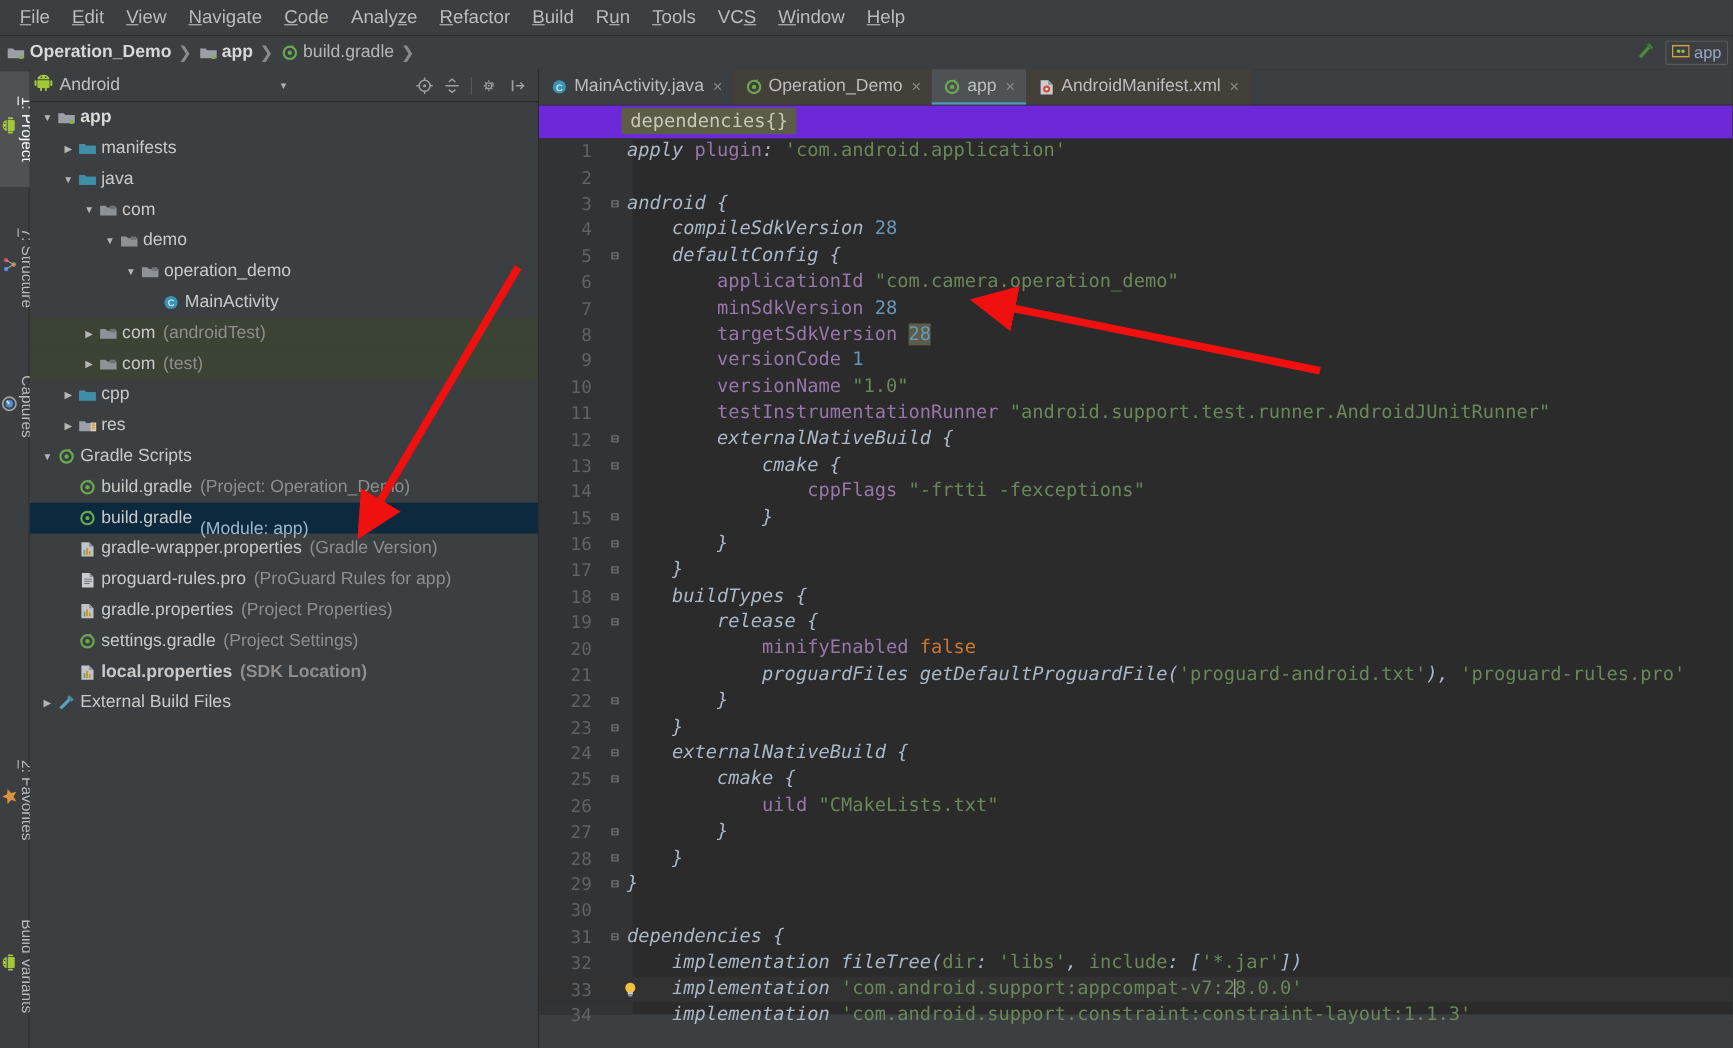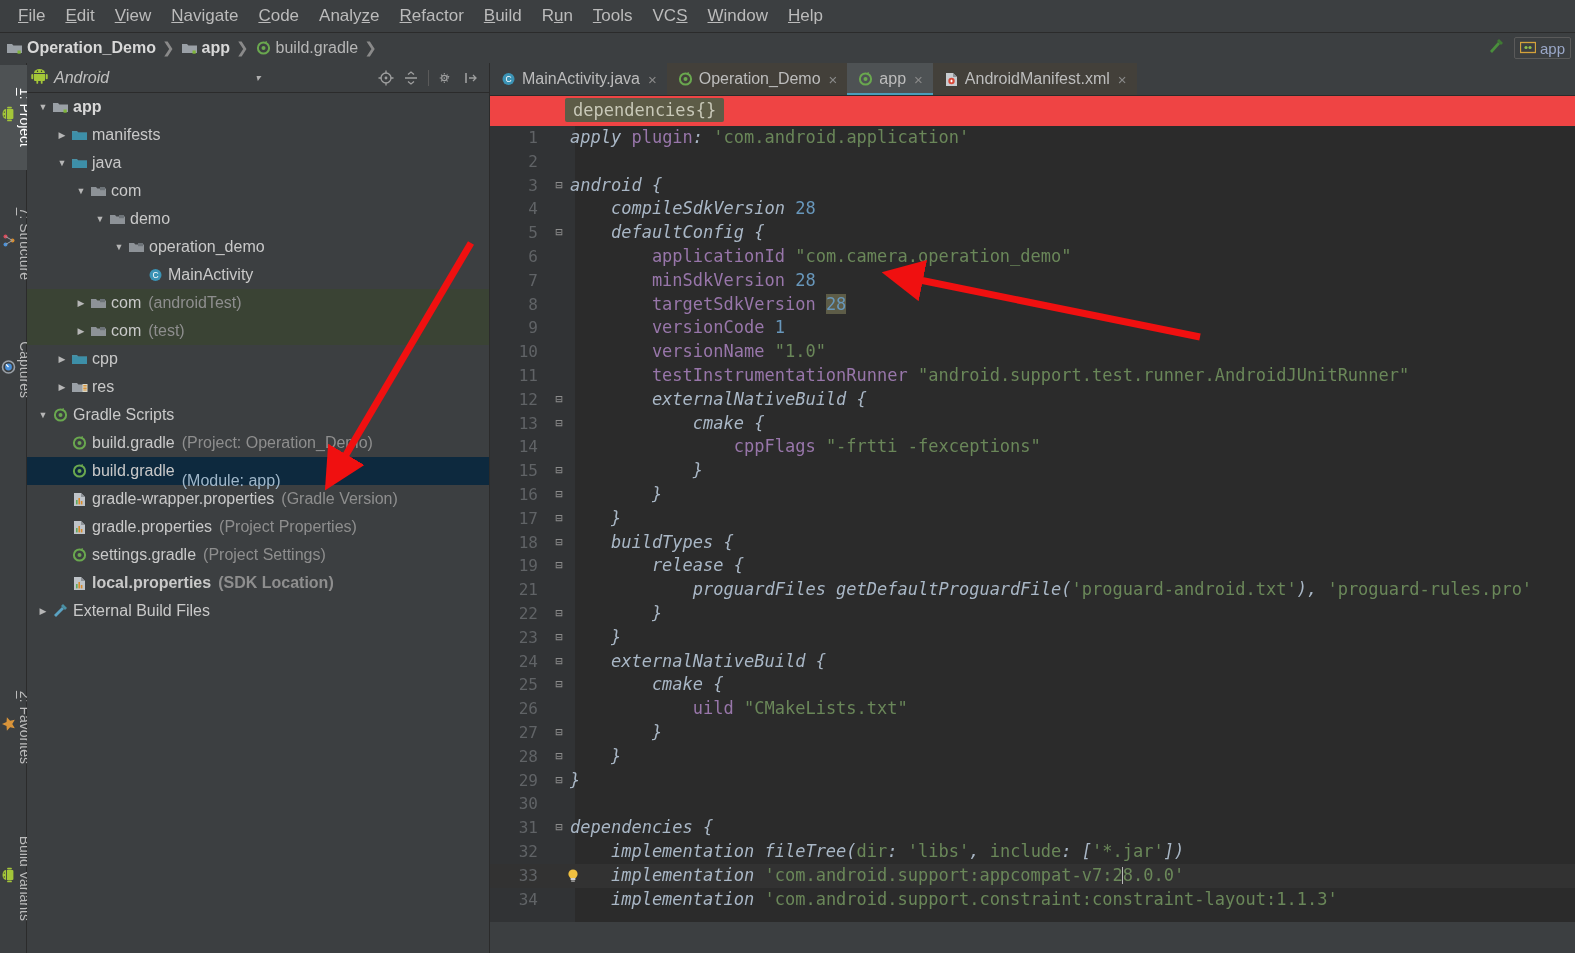--- a/index.html
+++ b/index.html
@@ -65,21 +65,21 @@
 
   
   .project-panel {
     position: absolute; left: 27px; top: 63px; width: 463px; height: 890px;
     background: #3c3f41; border-right: 1px solid #2b2b2b;
   }
   .panel-header {
     height: 30px; display: flex; align-items: center; padding: 0 4px;
     border-bottom: 1px solid #2b2b2b; background: #3c3f41;
   }
-  .panel-title { display: flex; align-items: center; gap: 6px; font-size: 16px; color: #c0c0c0; font-style: italic; }
+  .panel-title { display: flex; align-items: center; gap: 6px; font-size: 16px; color: #c0c0c0; }
   .panel-combo-arrow { margin-left: 140px; color: #b0b0b0; font-size: 10px; }
   .panel-tools { margin-left: auto; display: flex; align-items: center; gap: 9px; padding-right: 6px; }
   .ptool { width: 16px; height: 16px; opacity: .85; display:flex; align-items:center; justify-content:center;}
   .vsep { width: 1px; height: 16px; background: #5a5a5a; }
 
   .tree { position: relative; height: 858px; overflow: hidden; font-size: 16px; }
   .trow {
     height: 28px; display: flex; align-items: center; white-space: nowrap;
     padding-left: 6px; cursor: default; color: #c9c9c9;
   }
@@ -107,21 +107,21 @@
   }
   .tab.dim { background: #3c3f41; }
   .tab.shaded { background: #43403a; }
   .tab.active { background: #4e5254; }
   .tab.active::after {
     content: ""; position: absolute; left: 0; right: 0; bottom: 0; height: 2px;
     background: #4a9ebb;
   }
   .tab .x { color: #8a8a8a; font-size: 15px; margin-left: 3px; }
 
-  .sticky-bar { height: 30px; background: #ef4444; position: relative; }
+  .sticky-bar { height: 30px; background: #6d28d9; position: relative; }
   .sticky-crumb {
     position: absolute; left: 75px; top: 2px;
     background: #5d5c47; color: #c8c8b8; font-size: 17px;
     padding: 2px 8px; border-radius: 2px;
     font-family: "DejaVu Sans Mono", monospace;
   }
 
   .code-wrap { position: absolute; top: 63px; left: 0; right: 0; bottom: 0; background: #2b2b2b; }
   .gutter {
     position: absolute; left: 0; top: 0; bottom: 0; width: 85px; background: #313335;
@@ -492,20 +492,32 @@
             <svg width="17" height="16" viewBox="0 0 17 16">
               <path d="M3 2h7l4 4v9H3z" fill="#bfc4c9"></path>
               <path d="M10 2l4 4h-4z" fill="#8d9297"></path>
               <rect x="5" y="9" width="1.6" height="4.4" fill="#5fa85f"></rect>
               <rect x="7.4" y="7" width="1.6" height="6.4" fill="#d98b2b"></rect>
               <rect x="9.8" y="10" width="1.6" height="3.4" fill="#d98b2b"></rect>
             </svg>
           </span>
           <span class="name">gradle-wrapper.properties</span>
           <span class="hint">(Gradle Version)</span>
+        </div>
+        <div class="trow" style="padding-left: 27px;">
+          <span class="twist"></span>
+          <span class="ticon">
+            <svg width="17" height="16" viewBox="0 0 17 16">
+              <path d="M3.5 2h7l3.5 3.5V15h-10.5z" fill="#c8ccd0"></path>
+              <path d="M10.5 2l3.5 3.5h-3.5z" fill="#8d9297"></path>
+              <path d="M5.5 7.5h7M5.5 9.5h7M5.5 11.5h5" stroke="#6b7075" stroke-width="0.9"></path>
+            </svg>
+          </span>
+          <span class="name">proguard-rules.pro</span>
+          <span class="hint">(ProGuard Rules for app)</span>
         </div>
         <div class="trow" style="padding-left: 27px;">
           <span class="twist"></span>
           <span class="ticon">
             <svg width="17" height="16" viewBox="0 0 17 16">
               <path d="M3 2h7l4 4v9H3z" fill="#bfc4c9"></path>
               <path d="M10 2l4 4h-4z" fill="#8d9297"></path>
               <rect x="5" y="9" width="1.6" height="4.4" fill="#5fa85f"></rect>
               <rect x="7.4" y="7" width="1.6" height="6.4" fill="#d98b2b"></rect>
               <rect x="9.8" y="10" width="1.6" height="3.4" fill="#d98b2b"></rect>
@@ -619,20 +631,21 @@
           <div class="cline"><span class="lno">10</span><span class="ctext"><span class="ppty">        versionName </span><span class="s">"1.0"</span></span></div>
           <div class="cline"><span class="lno">11</span><span class="ctext"><span class="ppty">        testInstrumentationRunner </span><span class="s">"android.support.test.runner.AndroidJUnitRunner"</span></span></div>
           <div class="cline"><span class="lno">12</span><span class="fold">⊟</span><span class="ctext"><span class="d">        externalNativeBuild {</span></span></div>
           <div class="cline"><span class="lno">13</span><span class="fold">⊟</span><span class="ctext"><span class="d">            cmake {</span></span></div>
           <div class="cline"><span class="lno">14</span><span class="ctext"><span class="ppty">                cppFlags </span><span class="s">"-frtti -fexceptions"</span></span></div>
           <div class="cline"><span class="lno">15</span><span class="fold">⊟</span><span class="ctext"><span class="d">            }</span></span></div>
           <div class="cline"><span class="lno">16</span><span class="fold">⊟</span><span class="ctext"><span class="d">        }</span></span></div>
           <div class="cline"><span class="lno">17</span><span class="fold">⊟</span><span class="ctext"><span class="d">    }</span></span></div>
           <div class="cline"><span class="lno">18</span><span class="fold">⊟</span><span class="ctext"><span class="d">    buildTypes {</span></span></div>
           <div class="cline"><span class="lno">19</span><span class="fold">⊟</span><span class="ctext"><span class="d">        release {</span></span></div>
+          <div class="cline"><span class="lno">20</span><span class="ctext"><span class="ppty">            minifyEnabled </span><span class="k">false</span></span></div>
           <div class="cline"><span class="lno">21</span><span class="ctext"><span class="d">            proguardFiles getDefaultProguardFile(</span><span class="s">'proguard-android.txt'</span><span class="d">), </span><span class="s">'proguard-rules.pro'</span></span></div>
           <div class="cline"><span class="lno">22</span><span class="fold">⊟</span><span class="ctext"><span class="d">        }</span></span></div>
           <div class="cline"><span class="lno">23</span><span class="fold">⊟</span><span class="ctext"><span class="d">    }</span></span></div>
           <div class="cline"><span class="lno">24</span><span class="fold">⊟</span><span class="ctext"><span class="d">    externalNativeBuild {</span></span></div>
           <div class="cline"><span class="lno">25</span><span class="fold">⊟</span><span class="ctext"><span class="d">        cmake {</span></span></div>
           <div class="cline"><span class="lno">26</span><span class="ctext"><span class="ppty">            uild </span><span class="s">"CMakeLists.txt"</span></span></div>
           <div class="cline"><span class="lno">27</span><span class="fold">⊟</span><span class="ctext"><span class="d">        }</span></span></div>
           <div class="cline"><span class="lno">28</span><span class="fold">⊟</span><span class="ctext"><span class="d">    }</span></span></div>
           <div class="cline"><span class="lno">29</span><span class="fold">⊟</span><span class="ctext"><span class="d">}</span></span></div>
           <div class="cline"><span class="lno">30</span><span class="ctext"></span></div>

